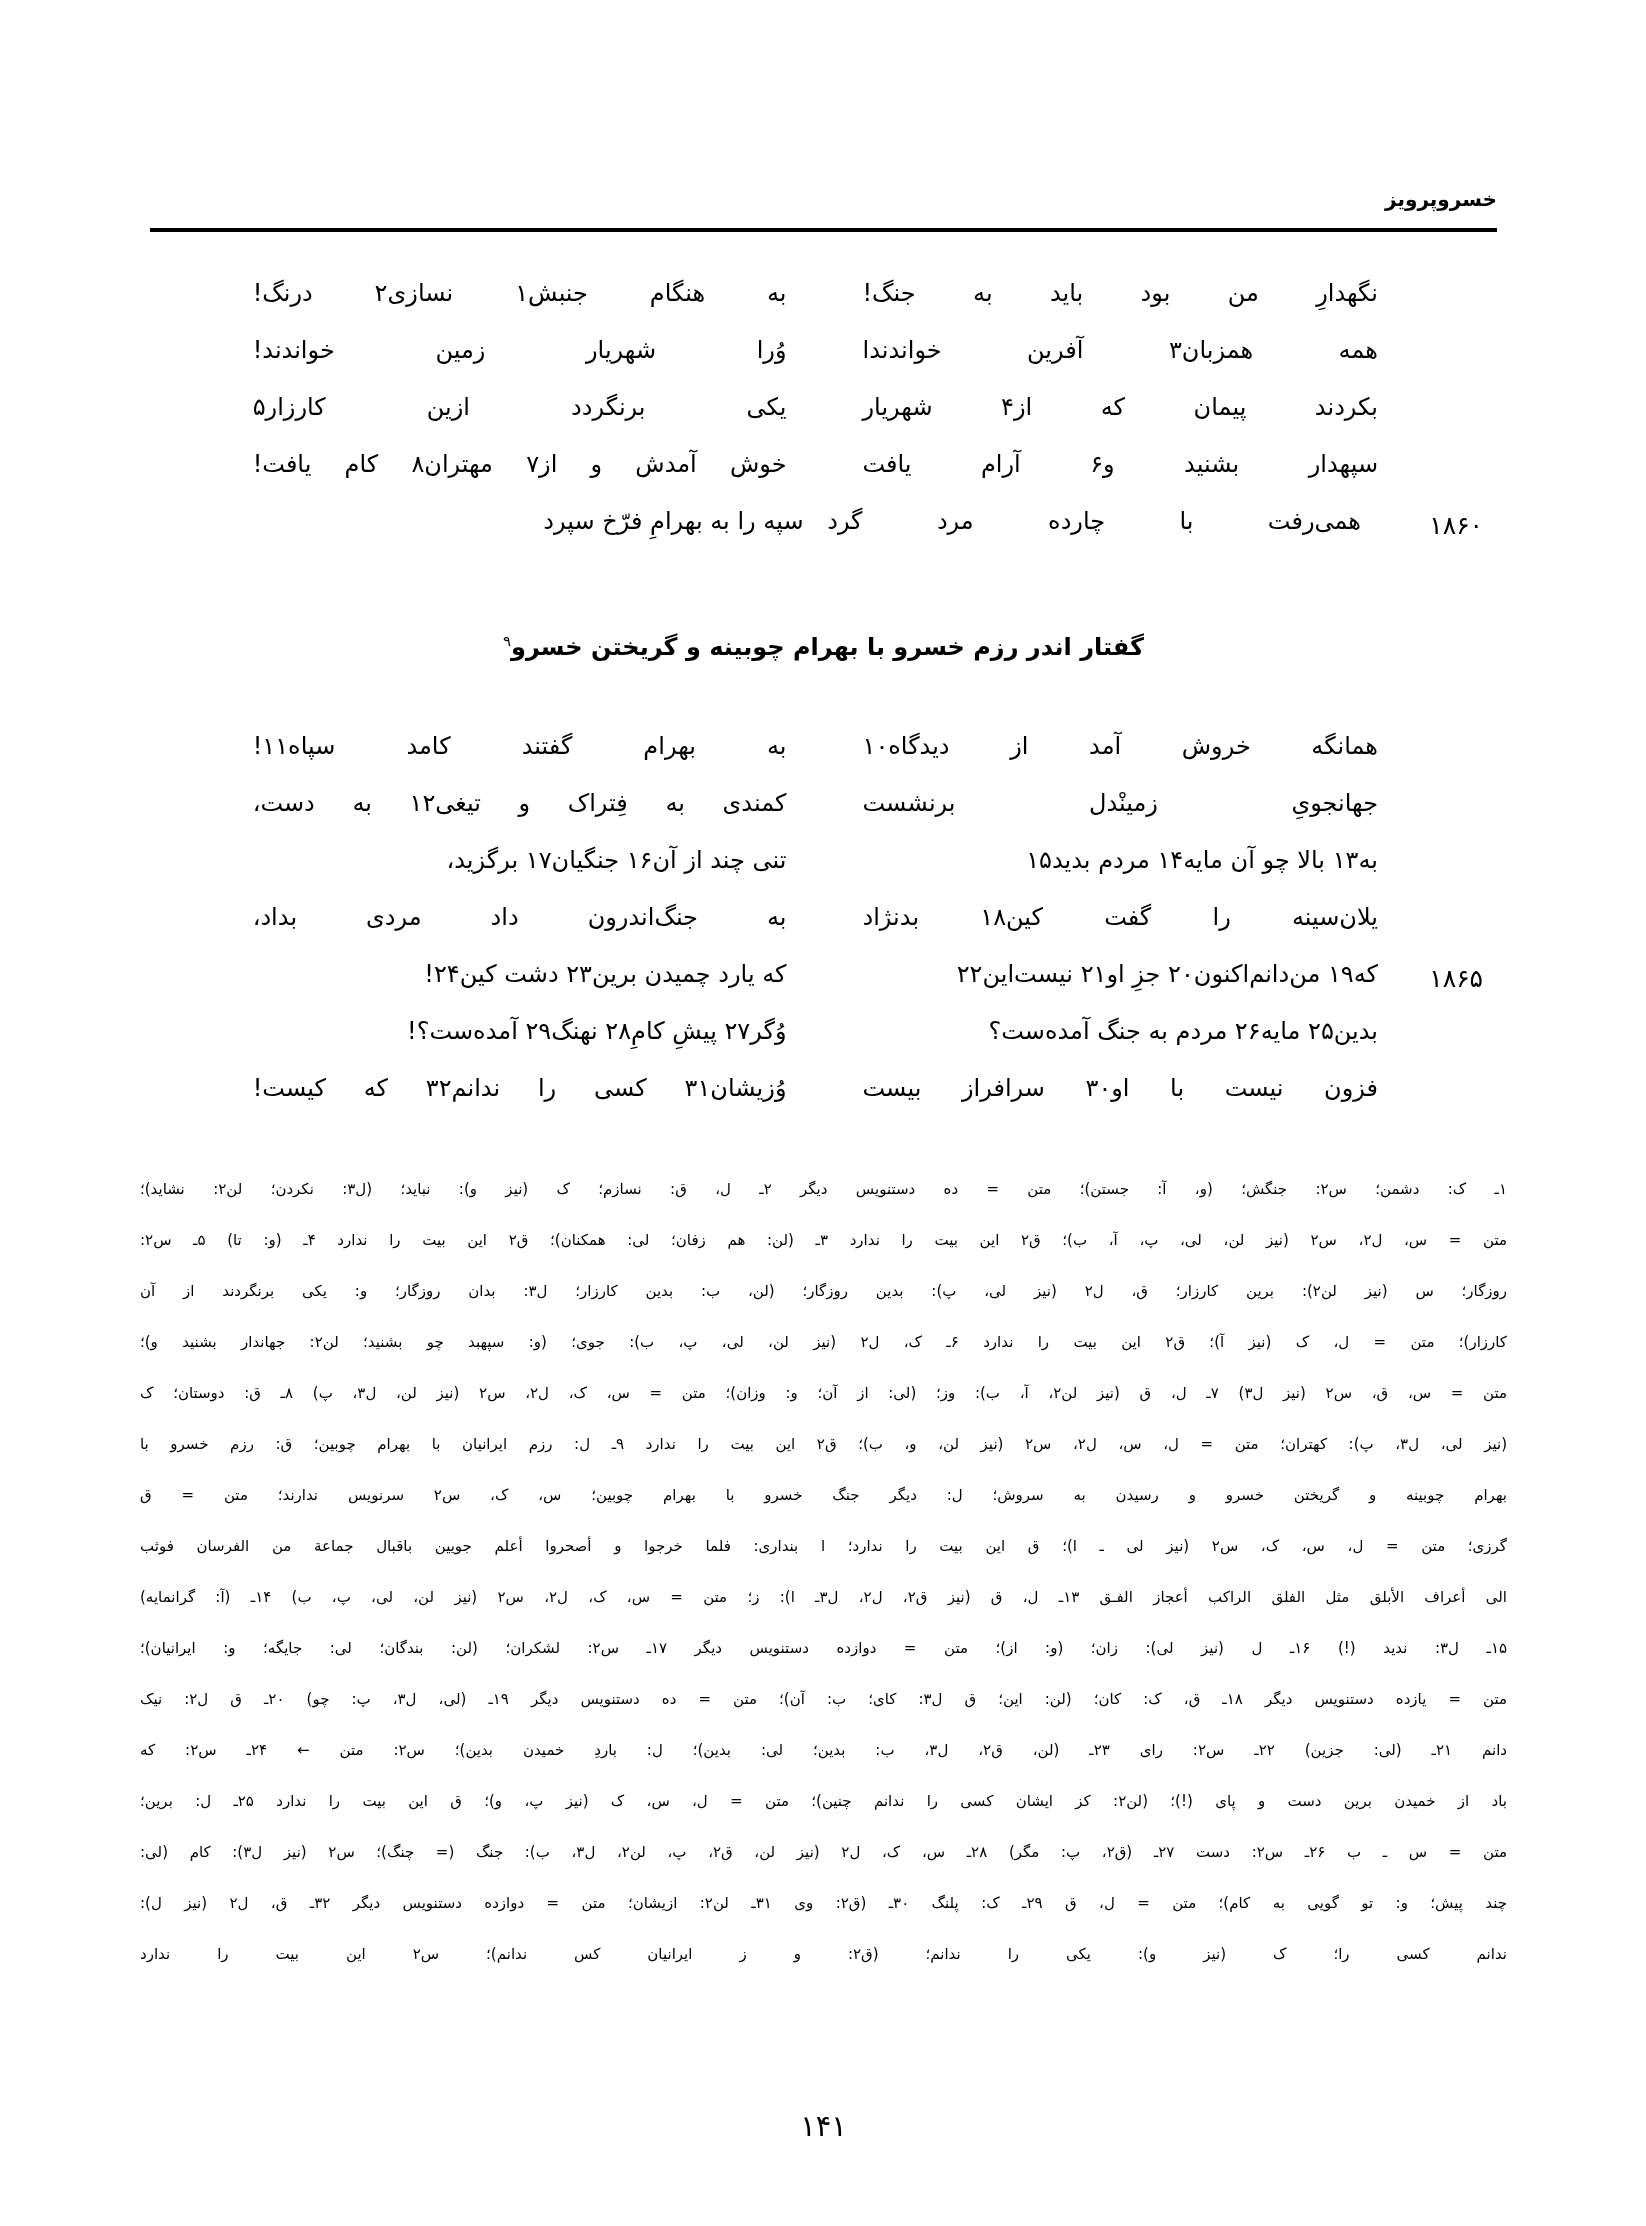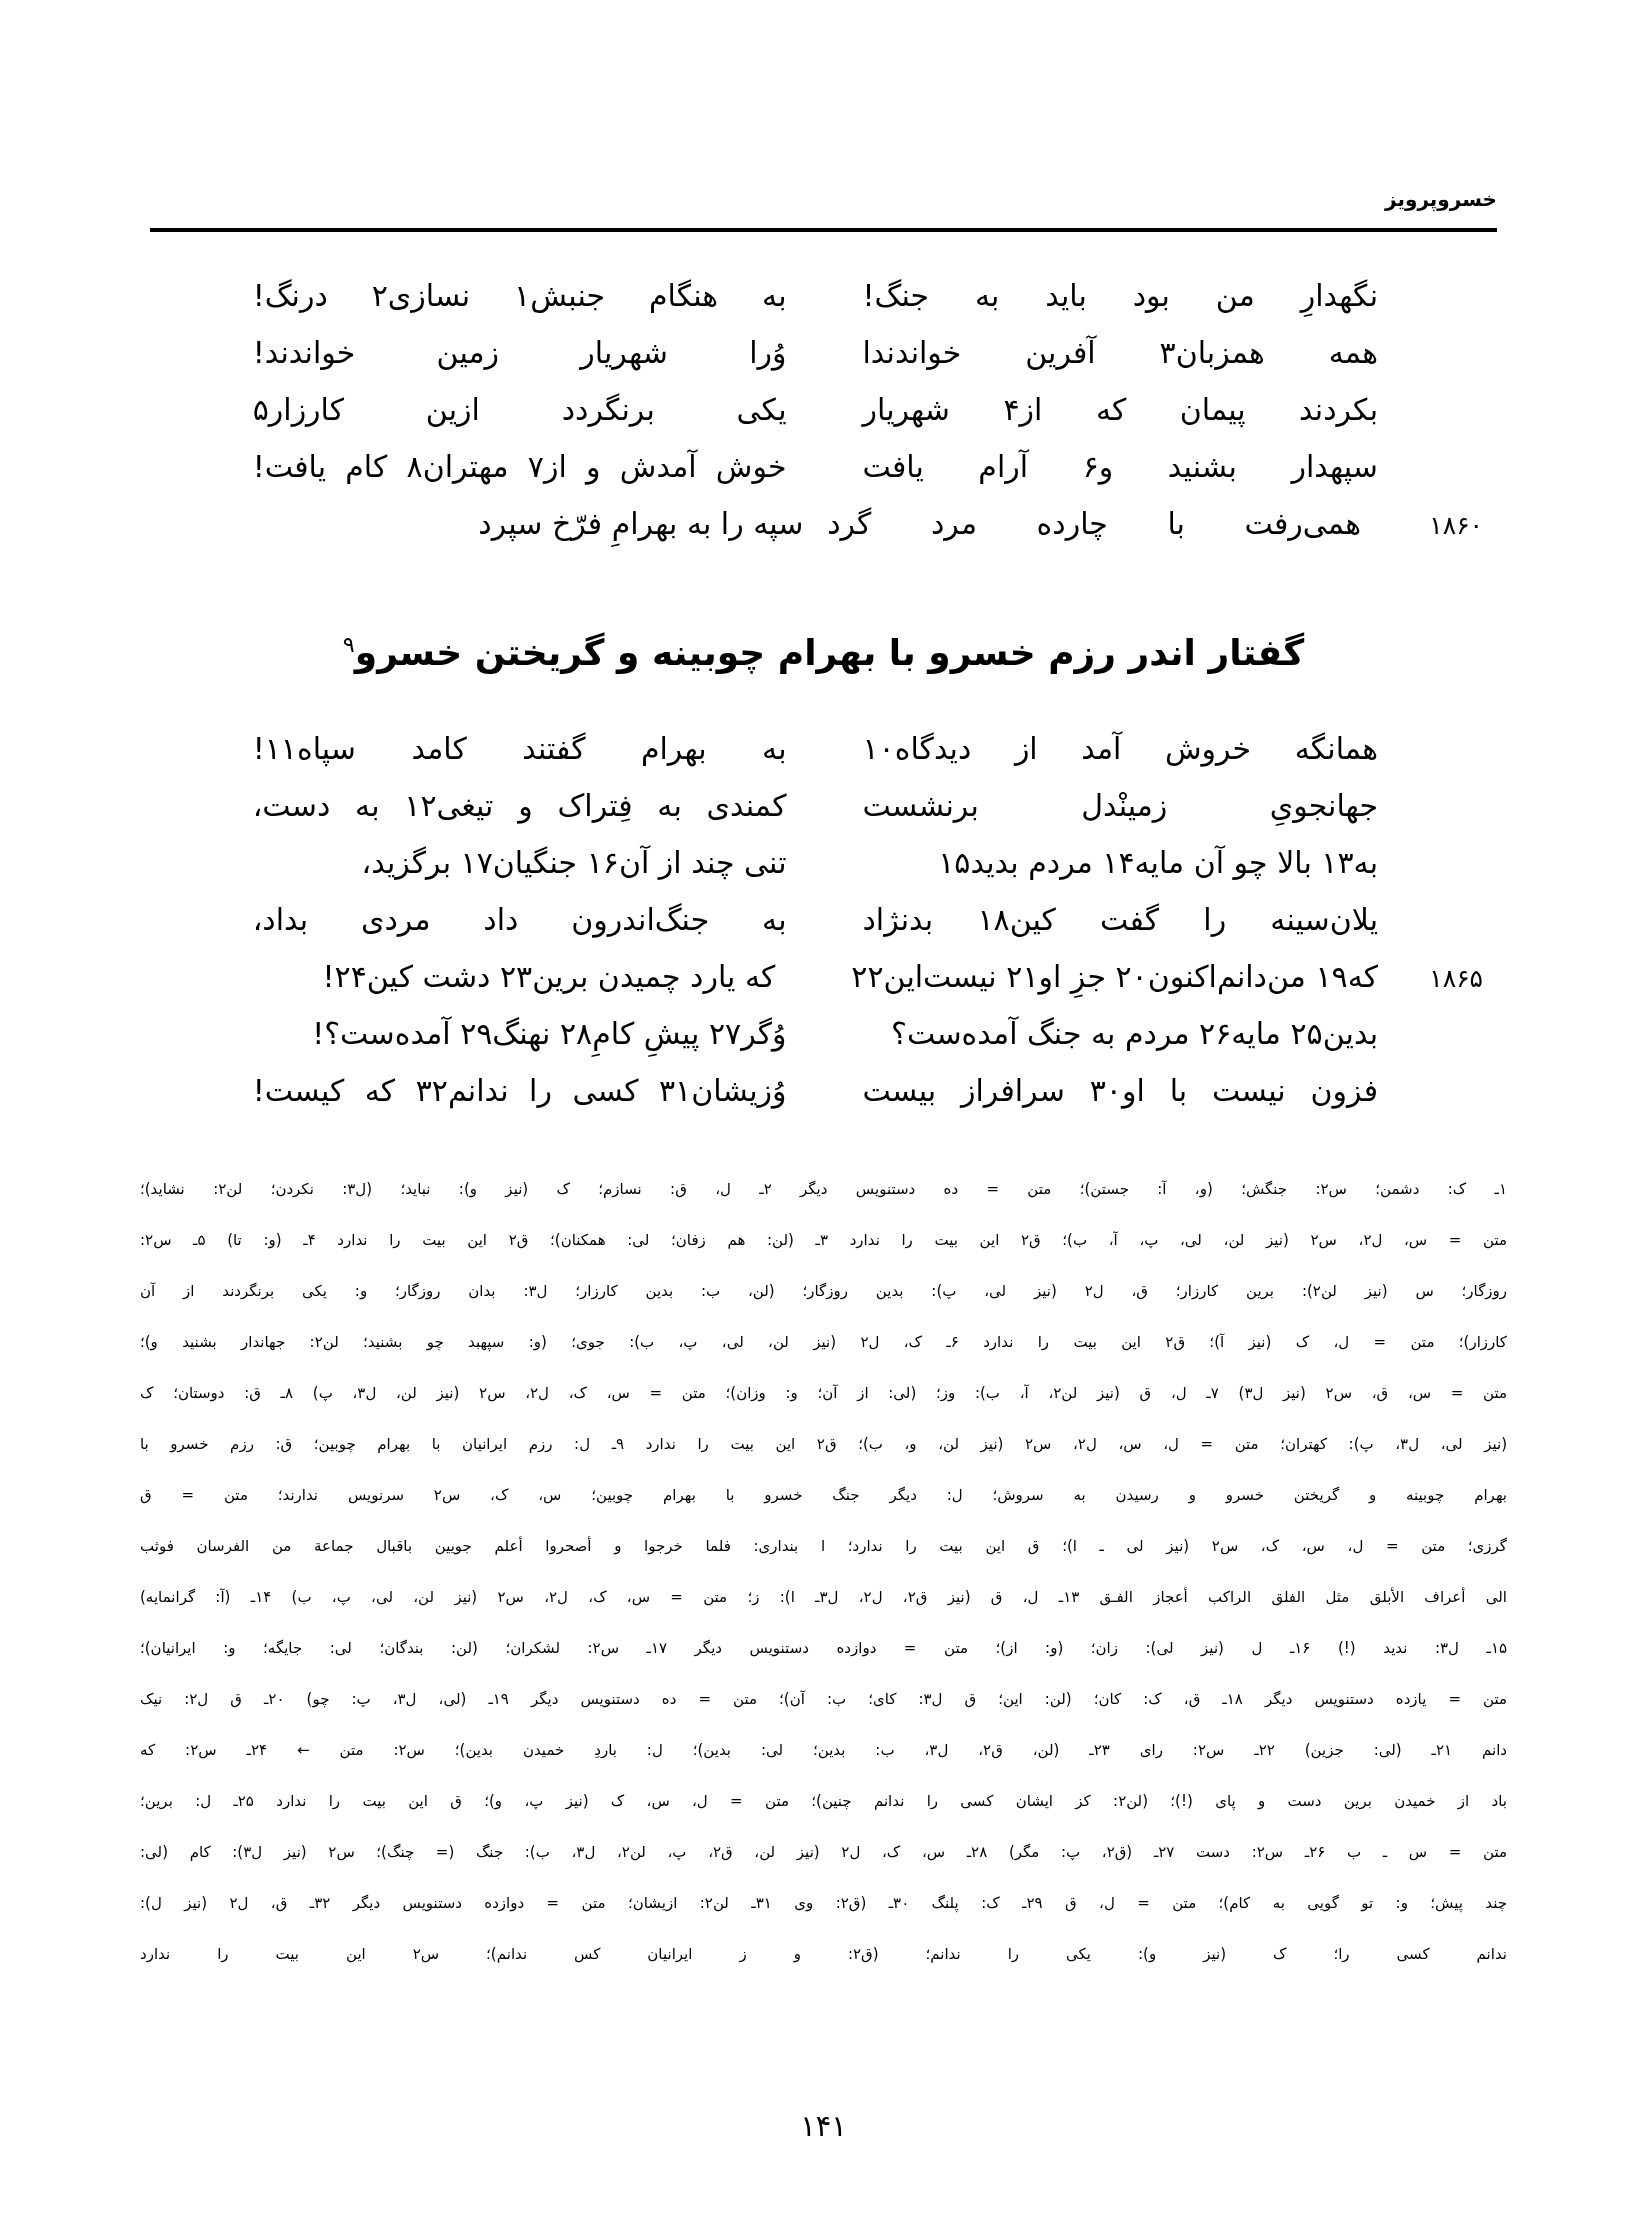--- a/index.html
+++ b/index.html
@@ -62,21 +62,21 @@
     display: flex;
     flex-direction: row;
     width: 100%;
     height: 57px;
     align-items: baseline;
     position: relative;
   }
   .hemistich {
     flex: 0 0 50%;
     box-sizing: border-box;
-    font-size: 30px;
+    font-size: 24px;
     line-height: 1.0;
     white-space: nowrap;
     text-align: justify;
     text-align-last: justify;
     direction: rtl;
     overflow: visible;
   }
   .hemistich.right { padding-left: 39px; padding-right: 20px; }
   .hemistich.left  { padding-left: 3.7px;  padding-right: 37px; }
 
@@ -103,21 +103,21 @@
     font-weight: normal;
   }
 
   
   .section-heading {
     position: absolute;
     top: 635px;
     right: 249px;
     left: 249px;
     text-align: center;
-    font-size: 36px;
+    font-size: 24px;
     font-weight: bold;
     line-height: 1.0;
     white-space: nowrap;
     direction: rtl;
   }
 
   
   .apparatus {
     position: absolute;
     top: 1164px;

